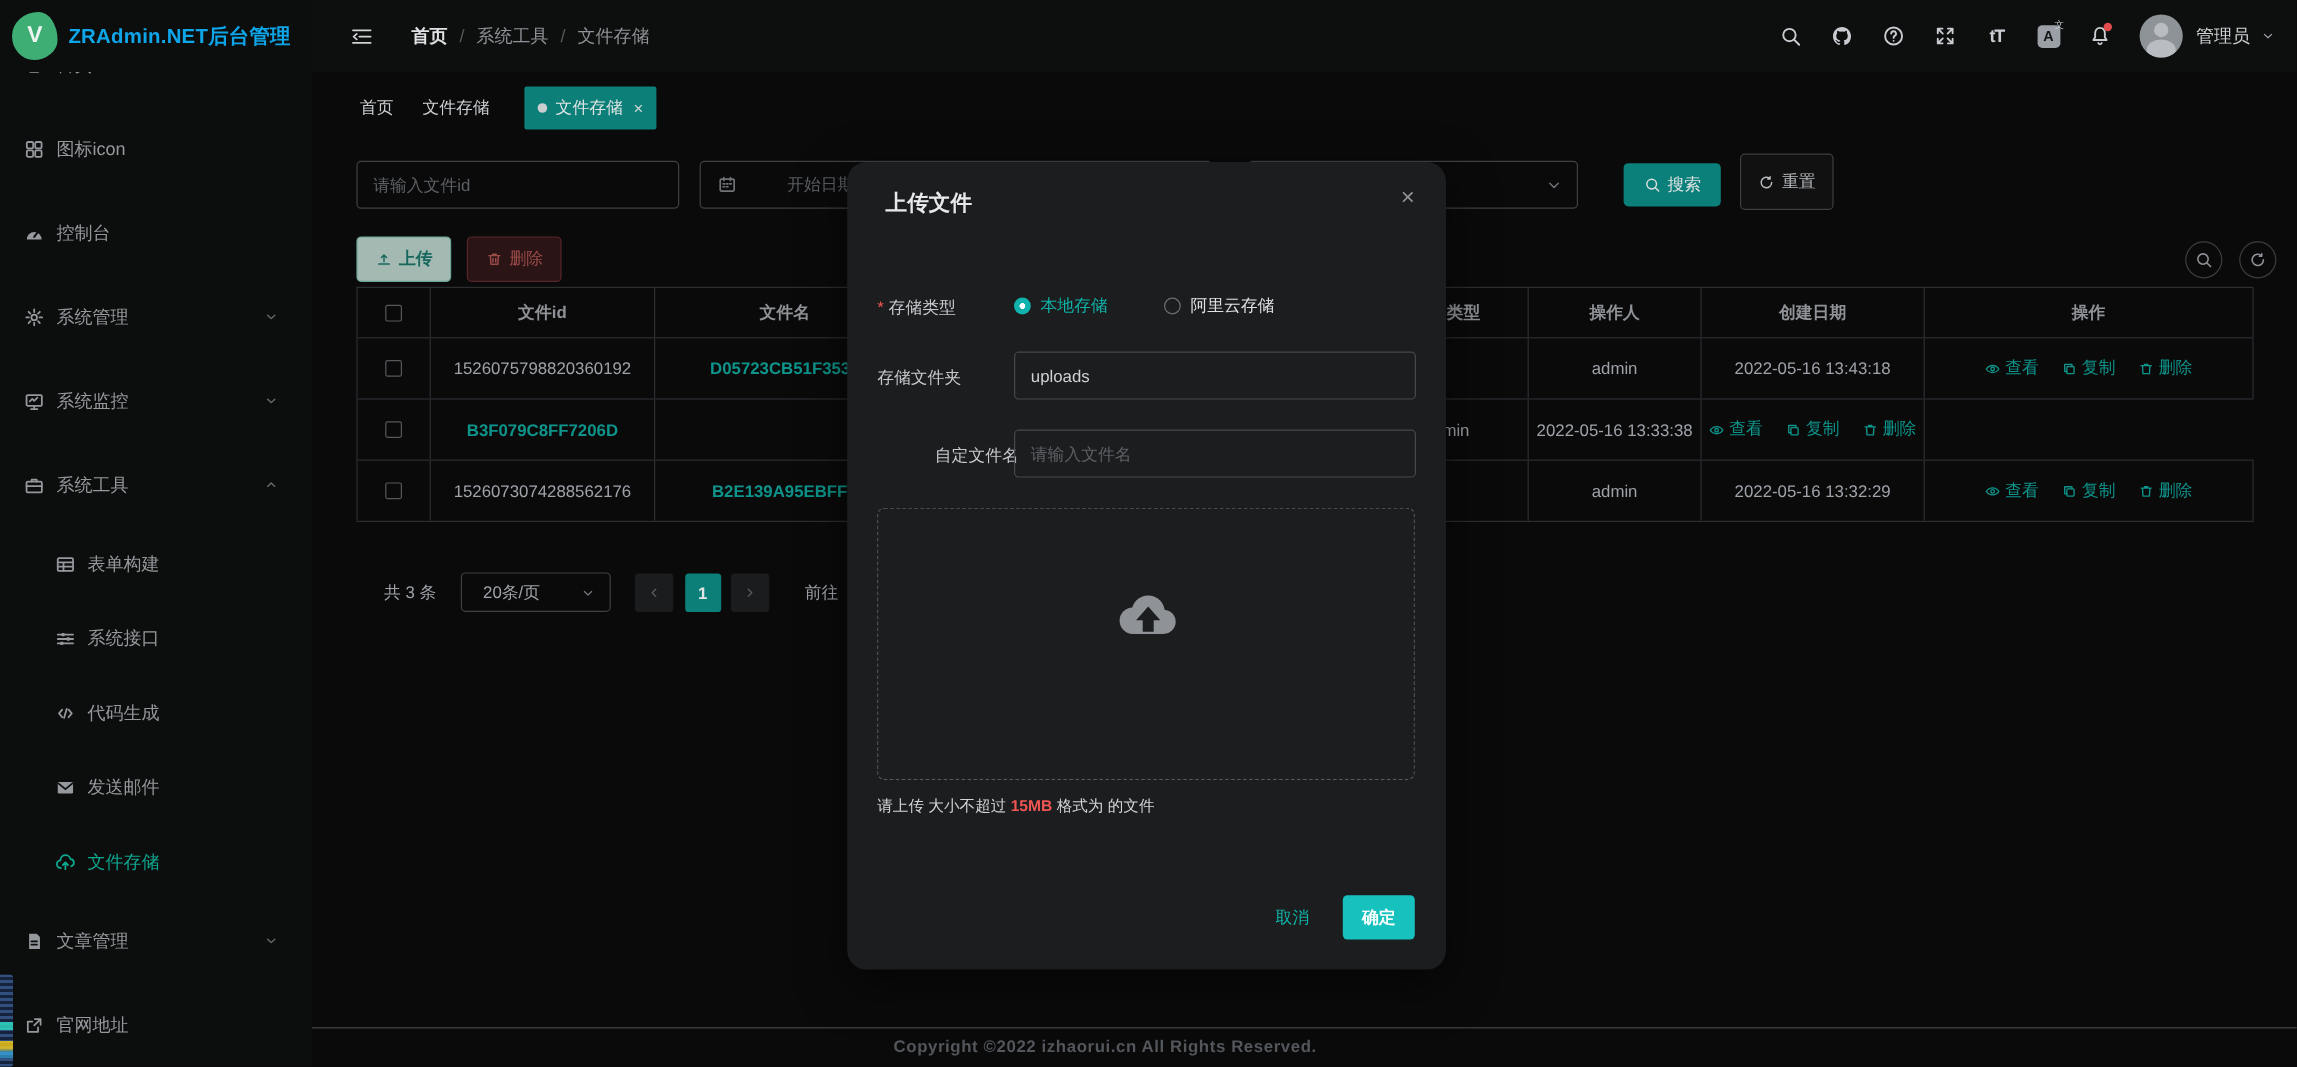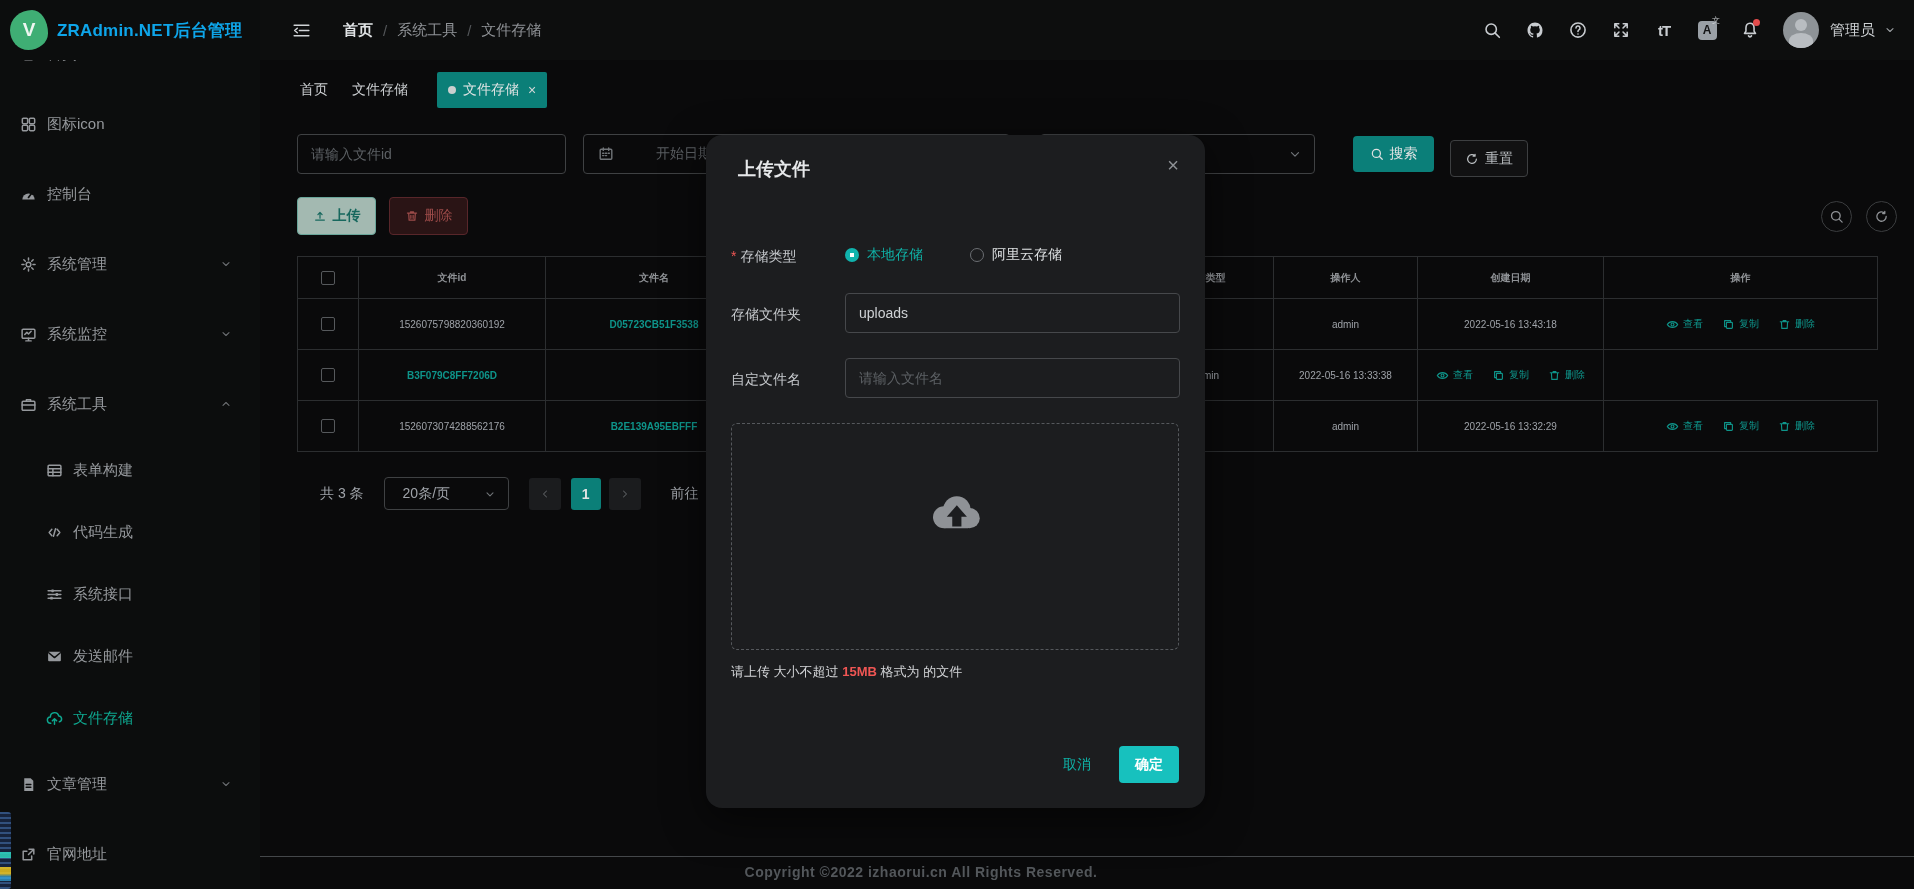--- a/index.html
+++ b/index.html
@@ -53,30 +53,30 @@
   .inputbox { position:absolute; border:1px solid #3f4143; border-radius:4px; background:transparent; color:#c6c9cc; font-size:14px; }
   #f-id { left:37px; top:74px; width:269px; height:40px; padding:0 13px; }
   #f-id::placeholder { color:#5c6064; }
   #f-date { left:323px; top:74px; width:427px; height:40px; display:flex; align-items:center; padding:0 14px; color:#5a5e62; }
   #f-date .ic { width:16px; height:16px; margin-right:42px; color:#707478; }
   #f-select { left:780px; top:74px; width:275px; height:40px; display:flex; align-items:center; justify-content:flex-end; padding-right:12px; color:#707478; }
   #f-select .ic { width:14px; height:14px; }
   .btn { position:absolute; border-radius:4px; font-size:14px; display:flex; align-items:center; justify-content:center; gap:6px; cursor:pointer; }
   .btn .ic { width:14px; height:14px; }
   #f-search { left:1093px; top:76px; width:81px; height:36px; background:#0b7f79; color:#dde1e1; }
-  #f-reset { left:1190px; top:80px; width:78px; height:37px; background:rgba(255,255,255,.03); border:1px solid #3d3f41; color:#b9bdc0;font-family:Liberation Serif, serif; }
+  #f-reset { left:1190px; top:68px; width:78px; height:47px; background:rgba(255,255,255,.03); border:1px solid #3d3f41; color:#b9bdc0;font-family:Liberation Serif, serif; }
   #b-upload { left:37px; top:137px; width:79px; height:38px; background:#a3b9b1; border:1px solid #6aa69a; color:#17685e; font-weight:bold; }
   #b-del { left:129px; top:137px; width:79px; height:38px; background:#2a1415; border:1px solid #58262a; color:#9c4b49; }
   .circle-btn { position:absolute; width:31px; height:31px; border:1px solid #3b3d3f; border-radius:50%; color:#8f9296; display:flex; align-items:center; justify-content:center; cursor:pointer; }
   .circle-btn svg { width:15px; height:15px; }
   #c-search { left:1561px; top:141px; }
   #c-refresh { left:1606px; top:141px; }
 
   
-  .tbl { position:absolute; left:37px; top:196px; width:1581px; border-top:1px solid #2c2e30; border-left:1px solid #2c2e30; font-size:10px; }
+  .tbl { position:absolute; left:37px; top:179px; width:1581px; border-top:1px solid #2c2e30; border-left:1px solid #2c2e30; font-size:14px; }
   .tr { display:grid; grid-template-columns:61px 187px 217px 375px 136px 144px 186px 274px; border-bottom:1px solid #2c2e30; }
   .th,.td { border-right:1px solid #2c2e30; display:flex; align-items:center; justify-content:center; }
   .tr.head { height:42px; color:#8f9296; font-weight:bold; }
   .tr.rowd { height:51px; color:#9fa3a9; }
   .cb { width:14px; height:14px; border:1px solid #56595c; border-radius:2px; cursor:pointer; }
   .flink { color:#0e948a; font-weight:bold; cursor:pointer; white-space:nowrap; overflow:hidden; }
   .acts { display:flex; gap:19px; }
   .alink { color:#0e948a; display:flex; align-items:center; gap:4px; cursor:pointer; }
   .alink svg { width:13px; height:13px; }
 
@@ -111,21 +111,21 @@
   .radio { position:absolute; display:flex; align-items:center; gap:8px; top:108px; height:24px; cursor:pointer; }
   .r1 { left:139px; } .r2 { left:264px; }
   .rdot { width:14px; height:14px; border-radius:50%; flex:none; }
   .rdot.sel { background:radial-gradient(circle, #ffffff 0 2.4px, #10b3ad 2.5px); }
   .rdot.unsel { border:1px solid #6b6e72; }
   .rlabel-sel { color:#0fb3a8; font-size:14px; }
   .rlabel { color:#dfe2e4; font-size:14px; }
   .m-input { position:absolute; left:139px; width:335px; height:40px; background:transparent; border:1px solid #46484b; border-radius:4px; color:#cfd2d5; font-size:14px; padding:0 13px; }
   .m-input::placeholder { color:#5c6064; }
   .m-row2-label { top:171px; } .m-row2-input { top:158px; }
-  .m-row3-label { top:236px; } .m-row3-input { top:223px; }
+  .m-row3-label { top:236px;margin-left:48px; } .m-row3-input { top:223px; }
   .dropzone { position:absolute; left:25px; top:288px; width:448px; height:227px; border:1px dashed #55585c; border-radius:6px; cursor:pointer; }
   .cloud { position:absolute; left:50%; top:62px; transform:translateX(-50%); }
   .dz-text { position:absolute; top:154px; width:100%; text-align:center; font-size:15px; color:#d5d7da; }
   .dz-link { color:#0fb3a8; cursor:pointer; }
   .m-tip { position:absolute; left:25px; top:528px; font-size:13px; color:#d2d4d7; }
   .tip-size { color:#f05654; font-weight:bold; }
   .m-footer { position:absolute; right:26px; bottom:25px; display:flex; align-items:center; gap:28px; }
   .m-cancel { color:#0fb3a8; font-size:14px; cursor:pointer; }
   .m-confirm { width:60px; height:37px; background:#17c1be; border-radius:4px; color:#fbfefe; font-size:14px; font-weight:bold; display:flex; align-items:center; justify-content:center; cursor:pointer; }
 </style>
@@ -194,32 +194,32 @@
       </div>
       <div class="mi sub">
         <svg class="ic" viewBox="0 0 16 16">
             <rect x="2" y="3" width="12" height="10" rx="1"></rect>
             <path d="M2 6.3h12M2 9.6h12M6.5 6.3V13"></path>
           </svg>
         <span>表单构建</span>
       </div>
       <div class="mi sub">
         <svg class="ic" viewBox="0 0 16 16">
-            <path d="M5.5 5 3 8l2.5 3M10.5 5 13 8l-2.5 3M9 4.5 7 11.5"></path>
-          </svg>
-        <span>代码生成</span>
-      </div>
-      <div class="mi sub">
-        <svg class="ic" viewBox="0 0 16 16">
             <path d="M2 4.5h12M2 8h12M2 11.5h12"></path>
             <rect x="5" y="3.2" width="2.4" height="2.6" rx=".6" fill="currentColor" stroke="none"></rect>
             <rect x="9" y="6.7" width="2.4" height="2.6" rx=".6" fill="currentColor" stroke="none"></rect>
             <rect x="4" y="10.2" width="2.4" height="2.6" rx=".6" fill="currentColor" stroke="none"></rect>
           </svg>
         <span>系统接口</span>
+      </div>
+      <div class="mi sub">
+        <svg class="ic" viewBox="0 0 16 16">
+            <path d="M5.5 5 3 8l2.5 3M10.5 5 13 8l-2.5 3M9 4.5 7 11.5"></path>
+          </svg>
+        <span>代码生成</span>
       </div>
       <div class="mi sub">
         <svg class="ic" viewBox="0 0 16 16">
             <rect x="2" y="3.5" width="12" height="9" rx="1" fill="currentColor" stroke="none"></rect>
             <path d="M2.5 4.5 8 9l5.5-4.5" stroke="#0c0d0d"></path>
           </svg>
         <span>发送邮件</span>
       </div>
       <div class="mi sub active">
         <svg class="ic" viewBox="0 0 16 16">

